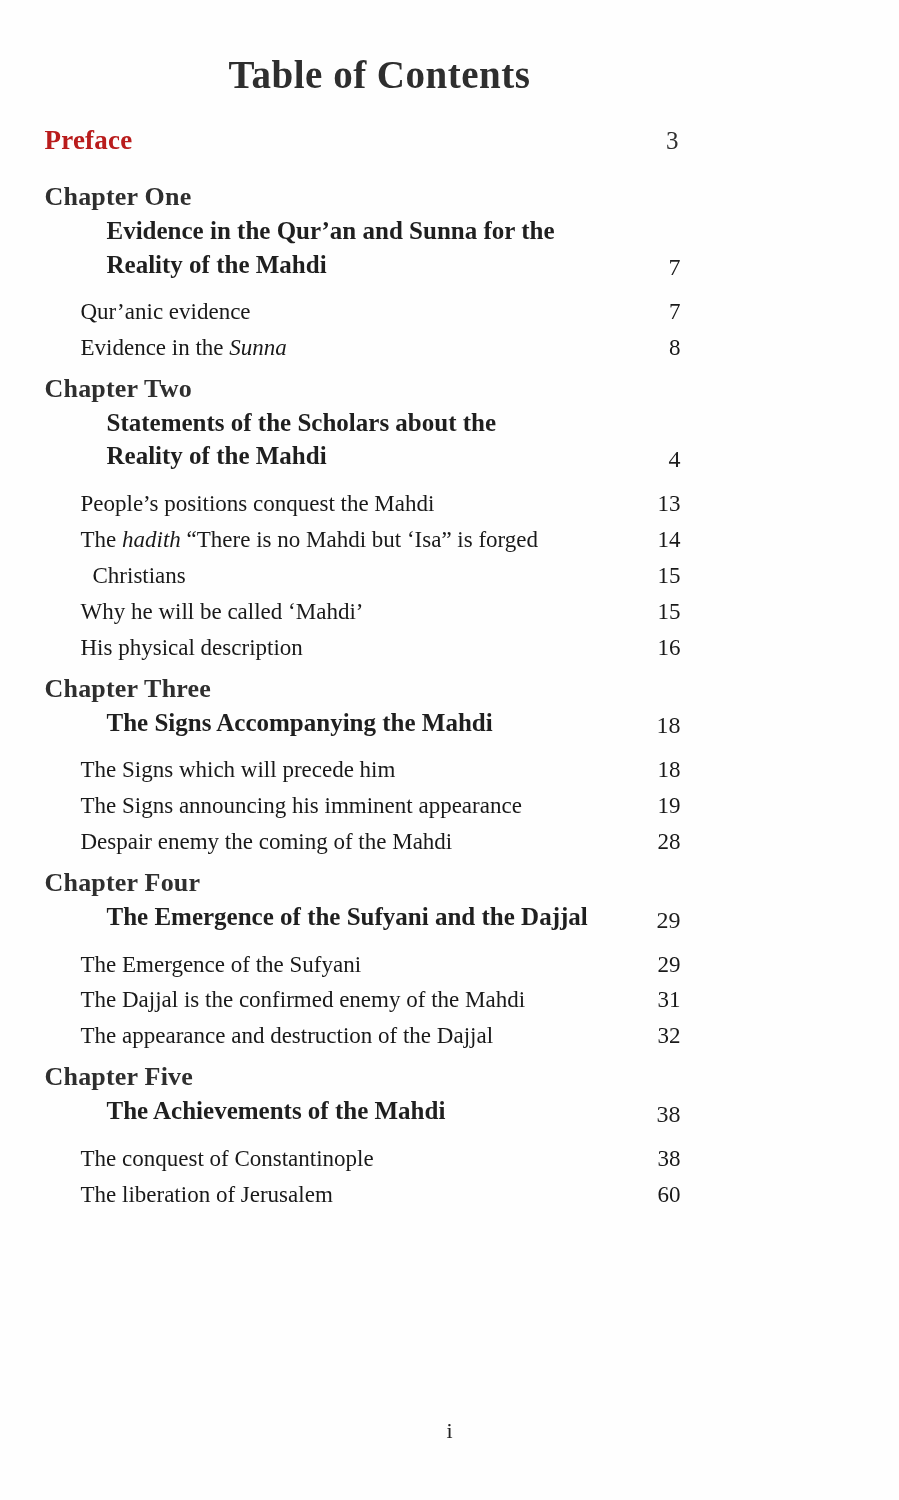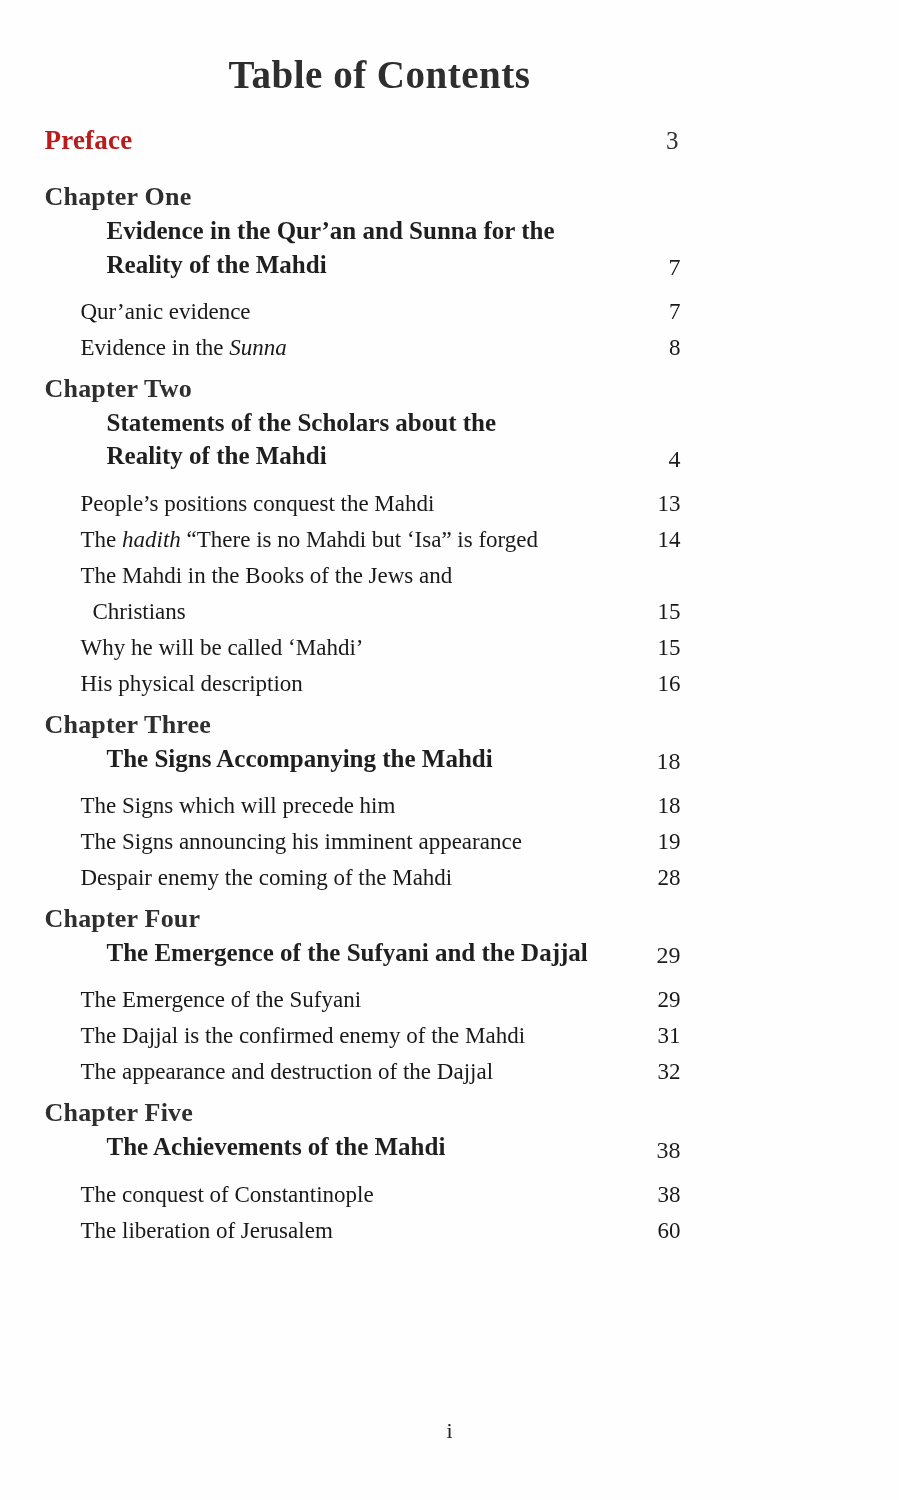--- a/index.html
+++ b/index.html
@@ -191,24 +191,20 @@
       <div class="sub-list">
         <div class="row sub-row">
           <span class="label">People’s positions conquest the Mahdi</span>
           <span class="page-num">13</span>
         </div>
         <div class="row sub-row">
           <span class="label">The <i>hadith</i> “There is no Mahdi but ‘Isa” is forged</span>
           <span class="page-num">14</span>
         </div>
         <div class="row sub-row">
-          <span class="label">The Mahdi in the Books of the Jews and</span>
-          <span class="page-num"></span>
-        </div>
-        <div class="row sub-row">
           <span class="label cont-line">Christians</span>
           <span class="page-num">15</span>
         </div>
         <div class="row sub-row">
           <span class="label">Why he will be called ‘Mahdi’</span>
           <span class="page-num">15</span>
         </div>
         <div class="row sub-row">
           <span class="label">His physical description</span>
           <span class="page-num">16</span>

